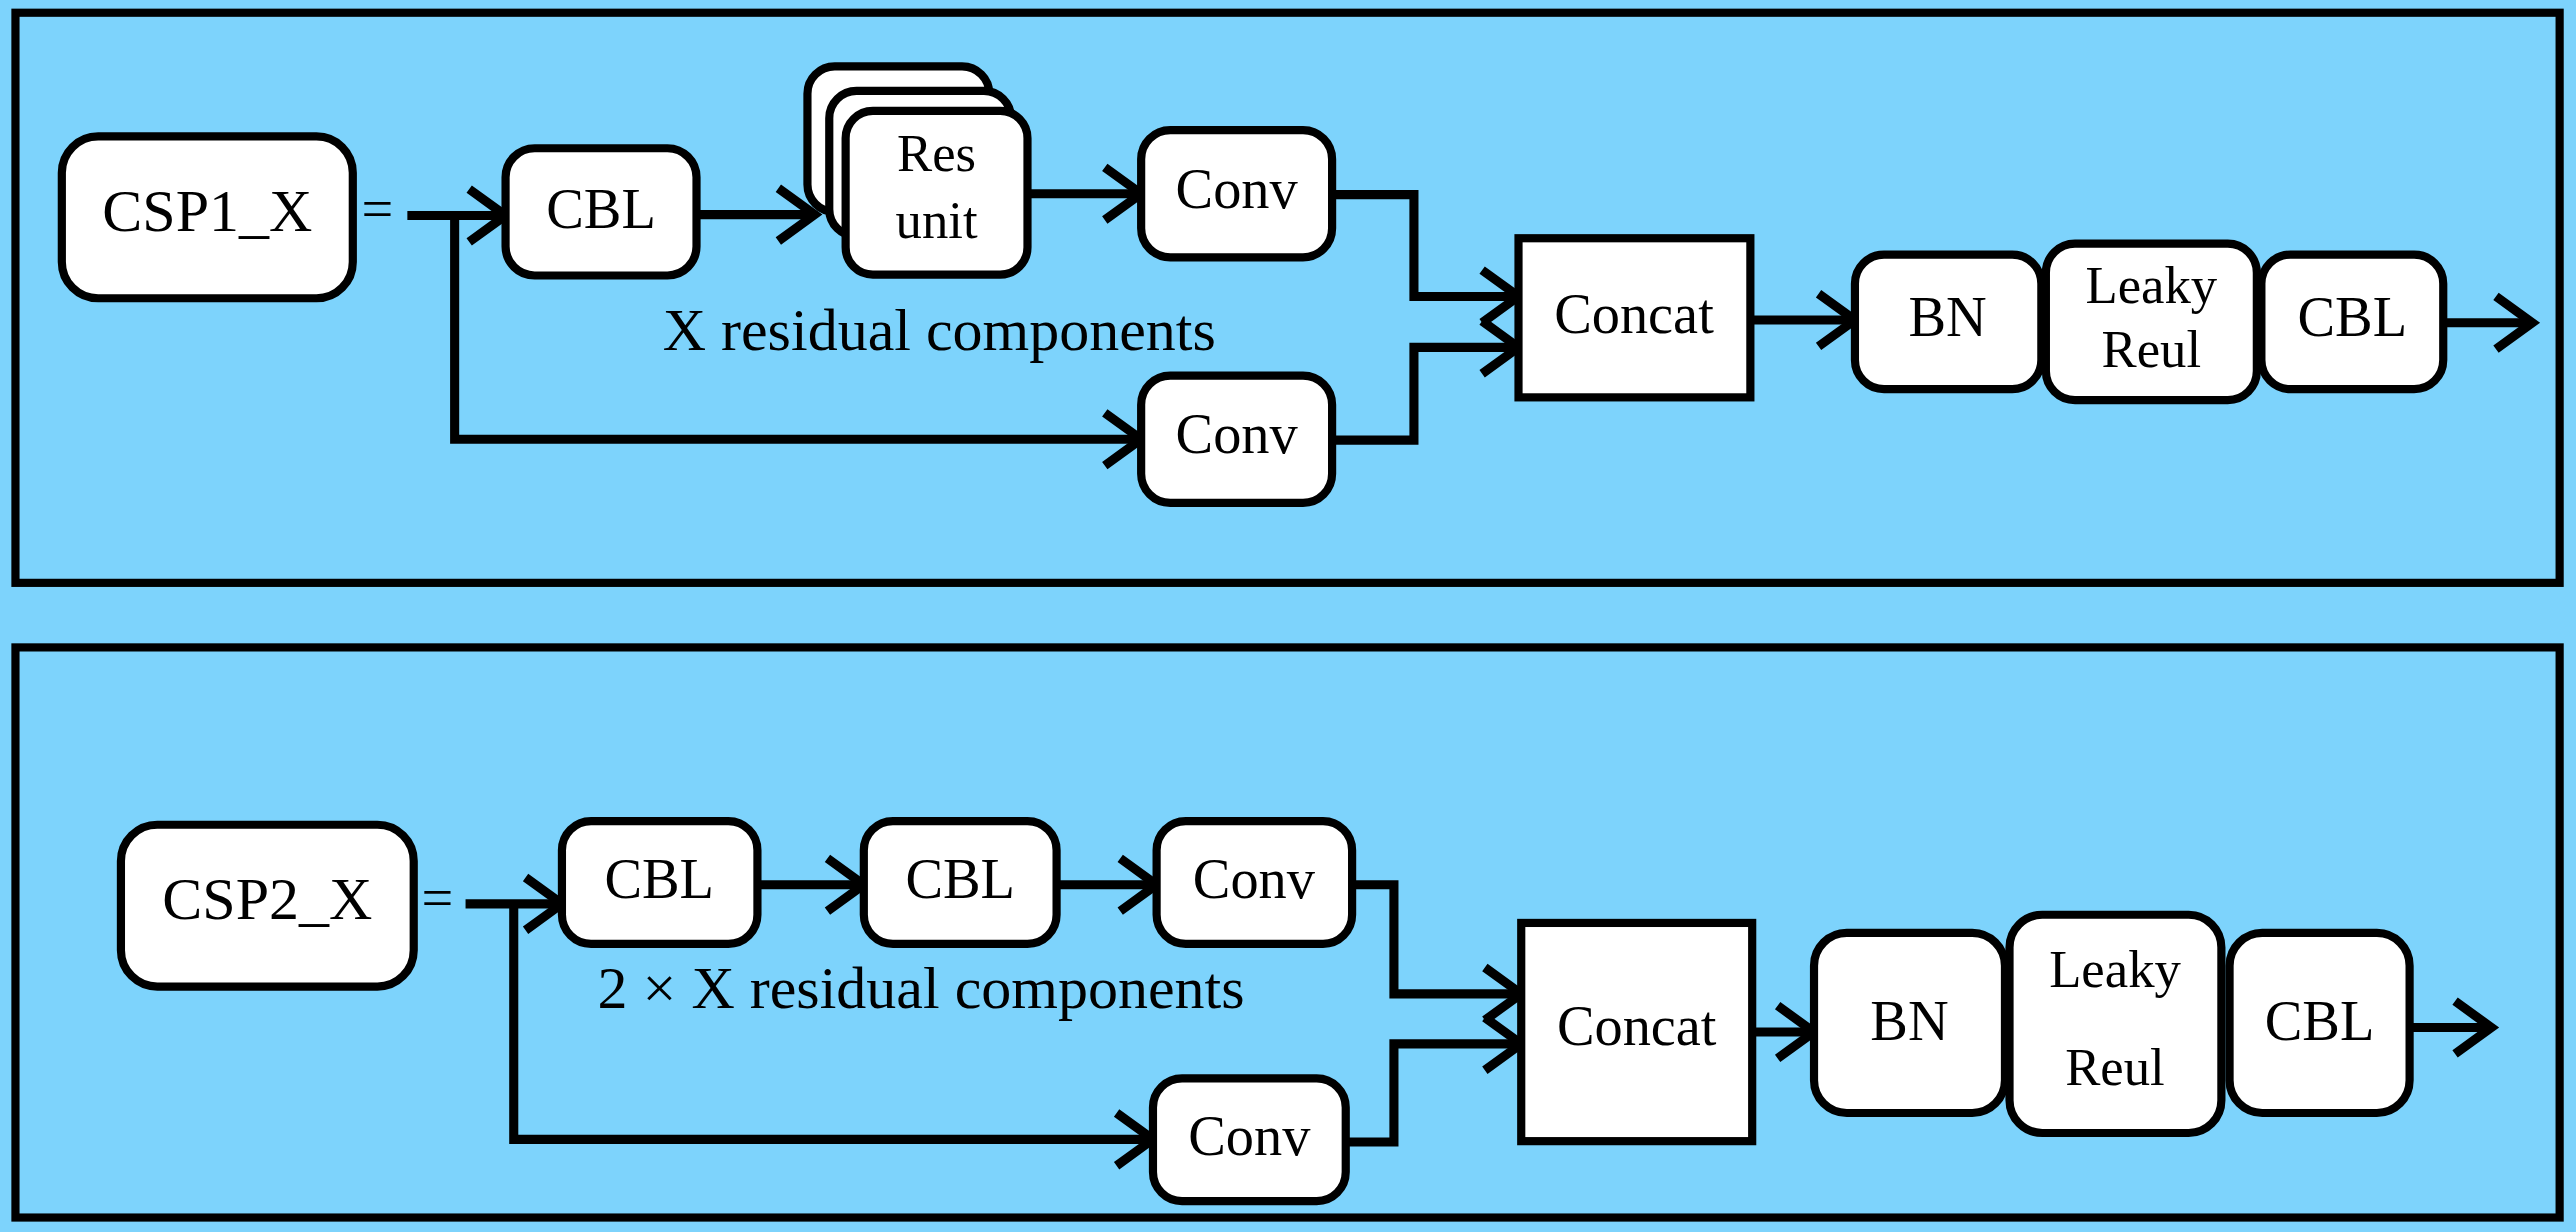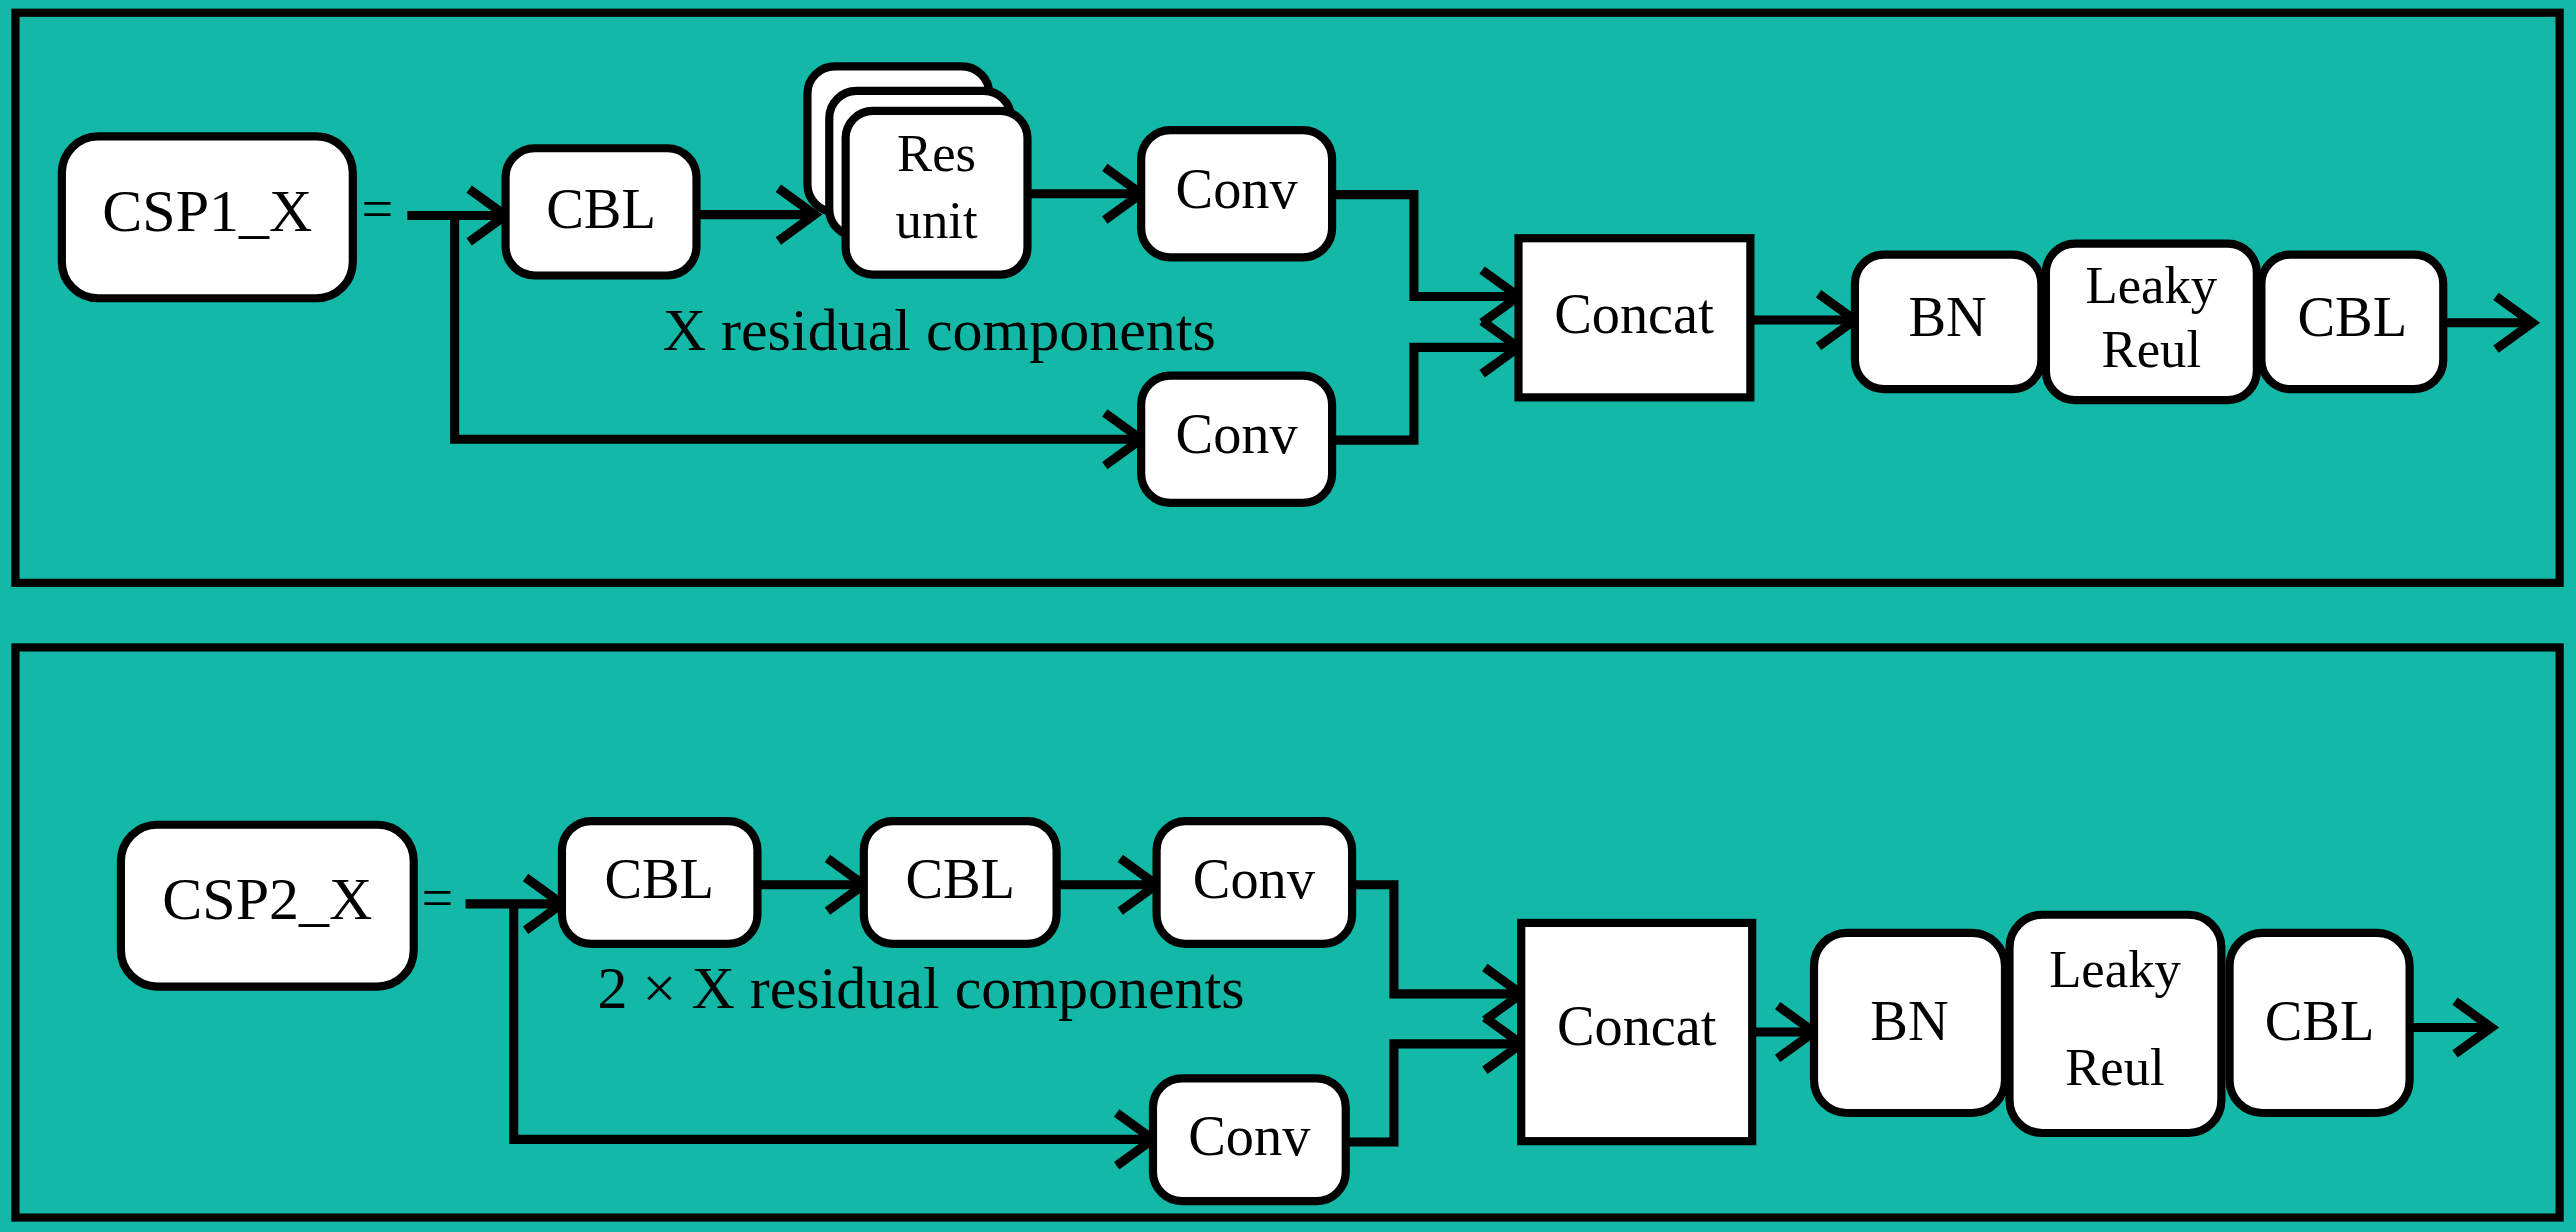--- a/index.html
+++ b/index.html
@@ -8,21 +8,21 @@
     padding: 0;
     background: #ffffff;
   }
   body {
     font-family: "Liberation Serif", "DejaVu Serif", serif;
   }
   #page {
     position: relative;
     width: 2576px;
     height: 1233px;
-    background: #14b8a6;
+    background: #7dd3fc;
     overflow: hidden;
   }
   svg.canvas {
     position: absolute;
     left: 0;
     top: 0;
     width: 2576px;
     height: 1233px;
     display: block;
   }

